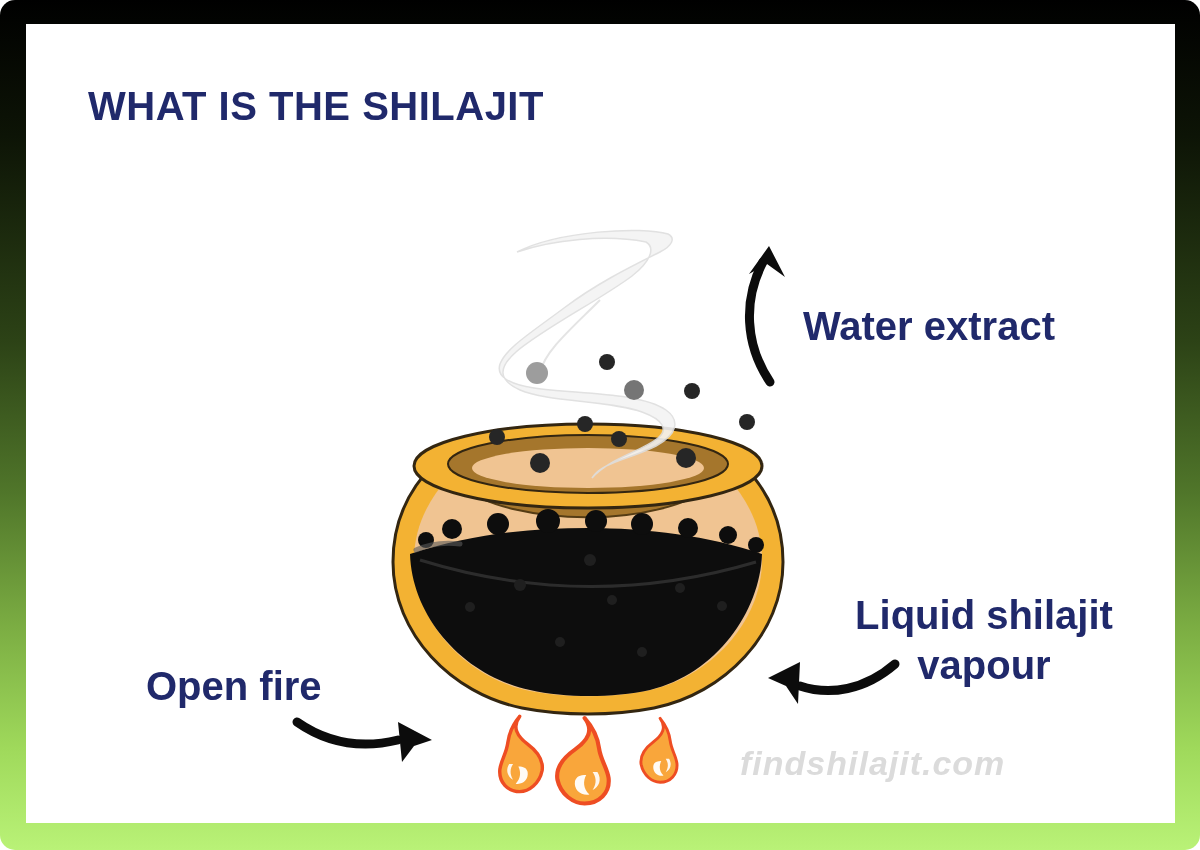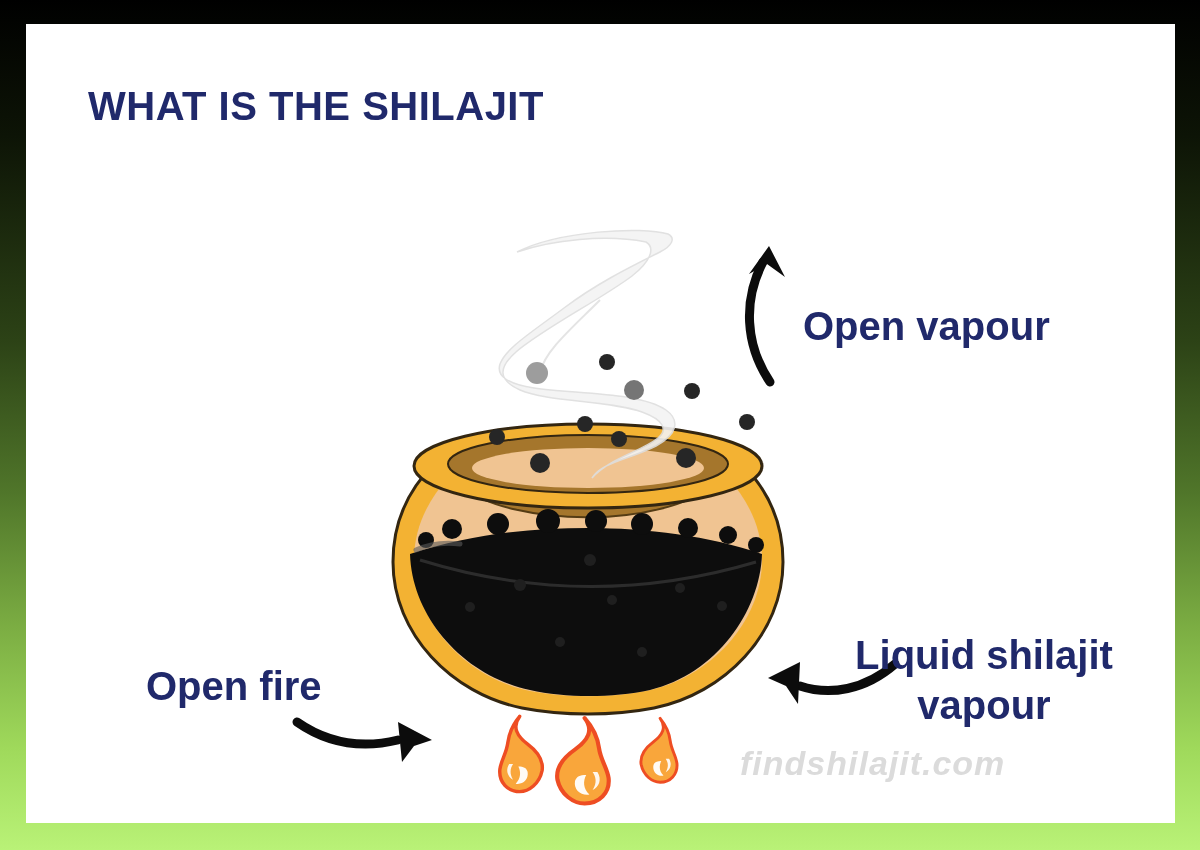--- a/index.html
+++ b/index.html
@@ -2,39 +2,40 @@
 <html><head>
 <meta charset="utf-8">
 <style>
   * { margin:0; padding:0; box-sizing:border-box; }
   html,body { width:1200px; height:850px; }
   body { font-family:"Liberation Sans", sans-serif; }
   .frame {
     position:relative; width:1200px; height:850px; overflow:hidden;
     background:linear-gradient(180deg,#000000 0%, #0d1406 16%, #2c4216 40%,
                #50762a 58%, #7cae43 74%, #9fd95b 88%, #b9f277 100%);
+    border-radius:15px;
   }
   .card {
     position:absolute; left:26px; top:24px; width:1149px; height:799px;
     background:#ffffff;
   }
   .abs { position:absolute; }
   .navy { color:#20296b; }
   .title-line1 {
     left:88px; top:86px; font-size:40px; font-weight:700; letter-spacing:.5px;
     line-height:1;
   }
   .title-line2 {
     left:88px; top:144px; font-size:51px; font-weight:700; letter-spacing:.5px;
     line-height:1;
   }
   .diagram-label { font-size:40px; font-weight:700; line-height:1; white-space:nowrap; }
   .label-water   { left:803px; top:306px; }
   .label-liquid  { left:843px; top:590px; width:282px; text-align:center;
-                   line-height:50px; white-space:normal;margin-top:40px; }
+                   line-height:50px; white-space:normal; }
   .label-fire    { left:146px; top:666px;text-align:center; }
   .watermark {
     left:740px; top:746px; font-size:34px; font-weight:700; font-style:italic;
     color:#dbdbdb; letter-spacing:1px; line-height:1;
   }
   svg.illustration { position:absolute; left:0; top:0; }
 </style>
 </head>
 <body>
 
@@ -138,21 +139,21 @@
       </g>
       <g>
         <path d="M 297 722 C 330 745 365 748 398 740" fill="none" stroke="#0c0c0c" stroke-width="9" stroke-linecap="round"></path>
         <path d="M 432 740 L 398 722 L 402 762 L 414 746 Z"></path>
       </g>
     </g>
   </svg>
 
   <div class="abs navy title-line1">WHAT IS THE SHILAJIT</div>
 
-  <div class="abs navy diagram-label label-water">Open vapour</div>
+  <div class="abs navy diagram-label label-water">Water extract</div>
 
   <div class="abs navy diagram-label label-liquid">
     <div>Liquid shilajit</div>
     <div>vapour</div>
   </div>
 
   <div class="abs navy diagram-label label-fire">Open fire</div>
 
   <div class="abs watermark">findshilajit.com</div>
 </div>

